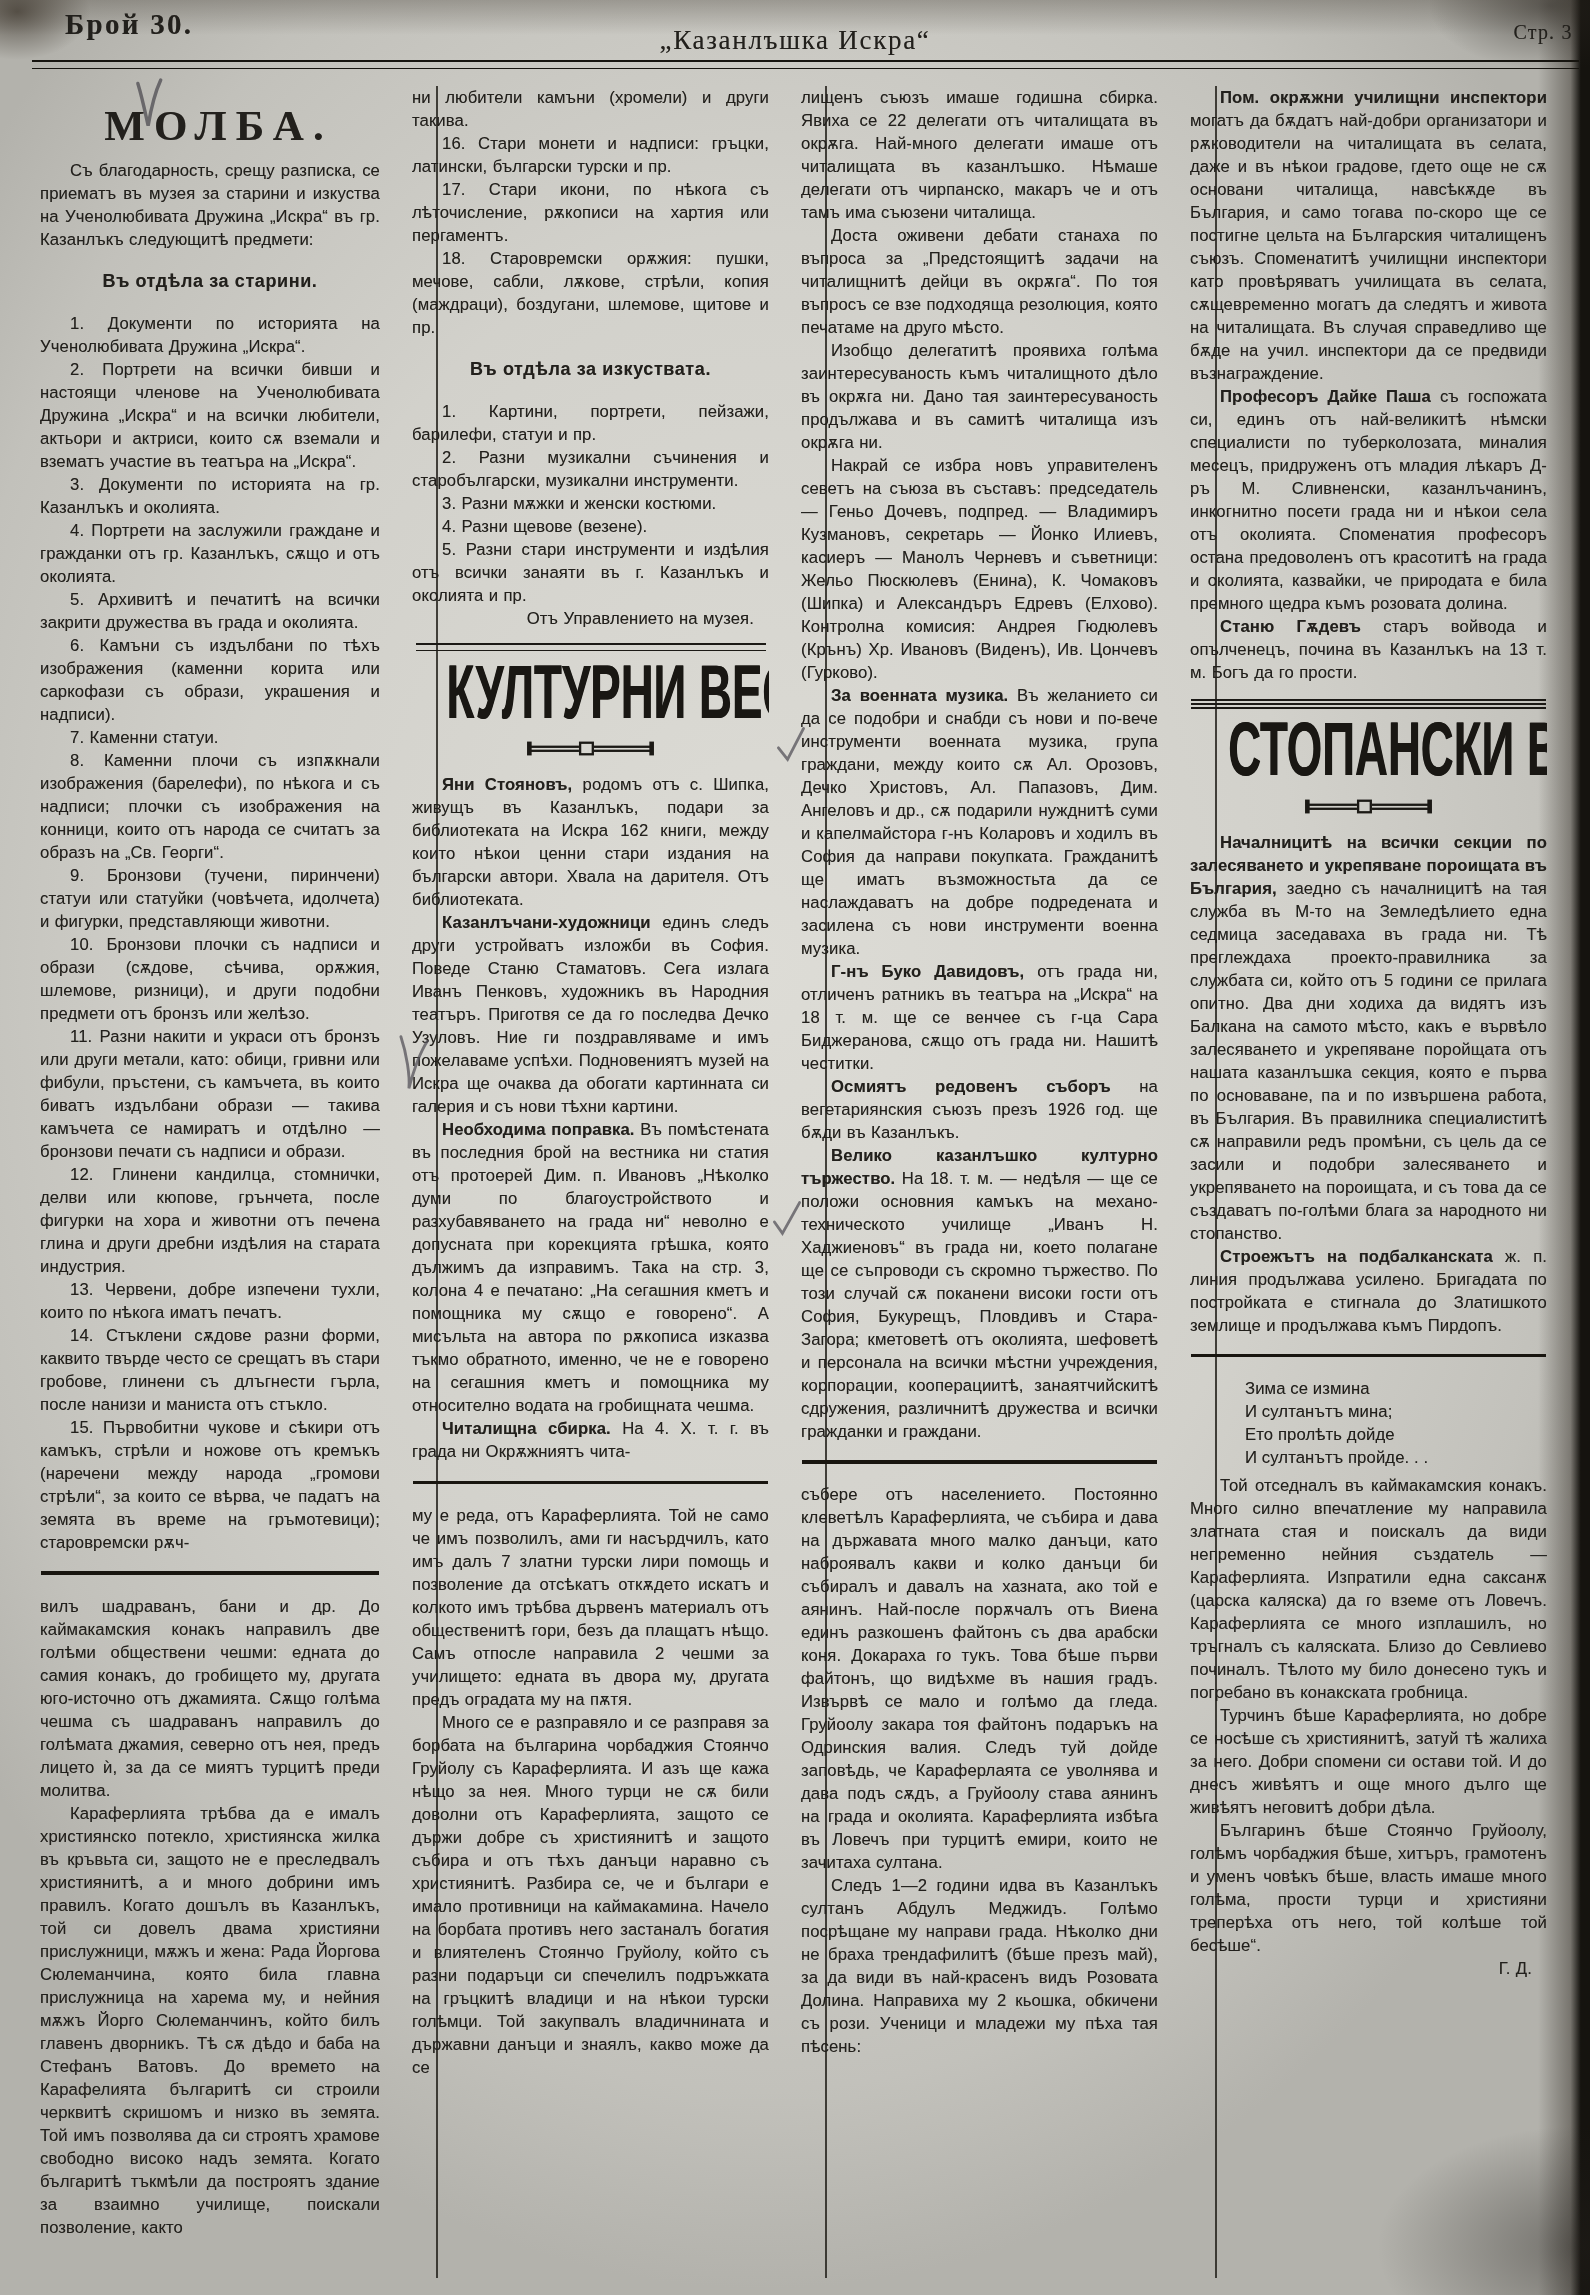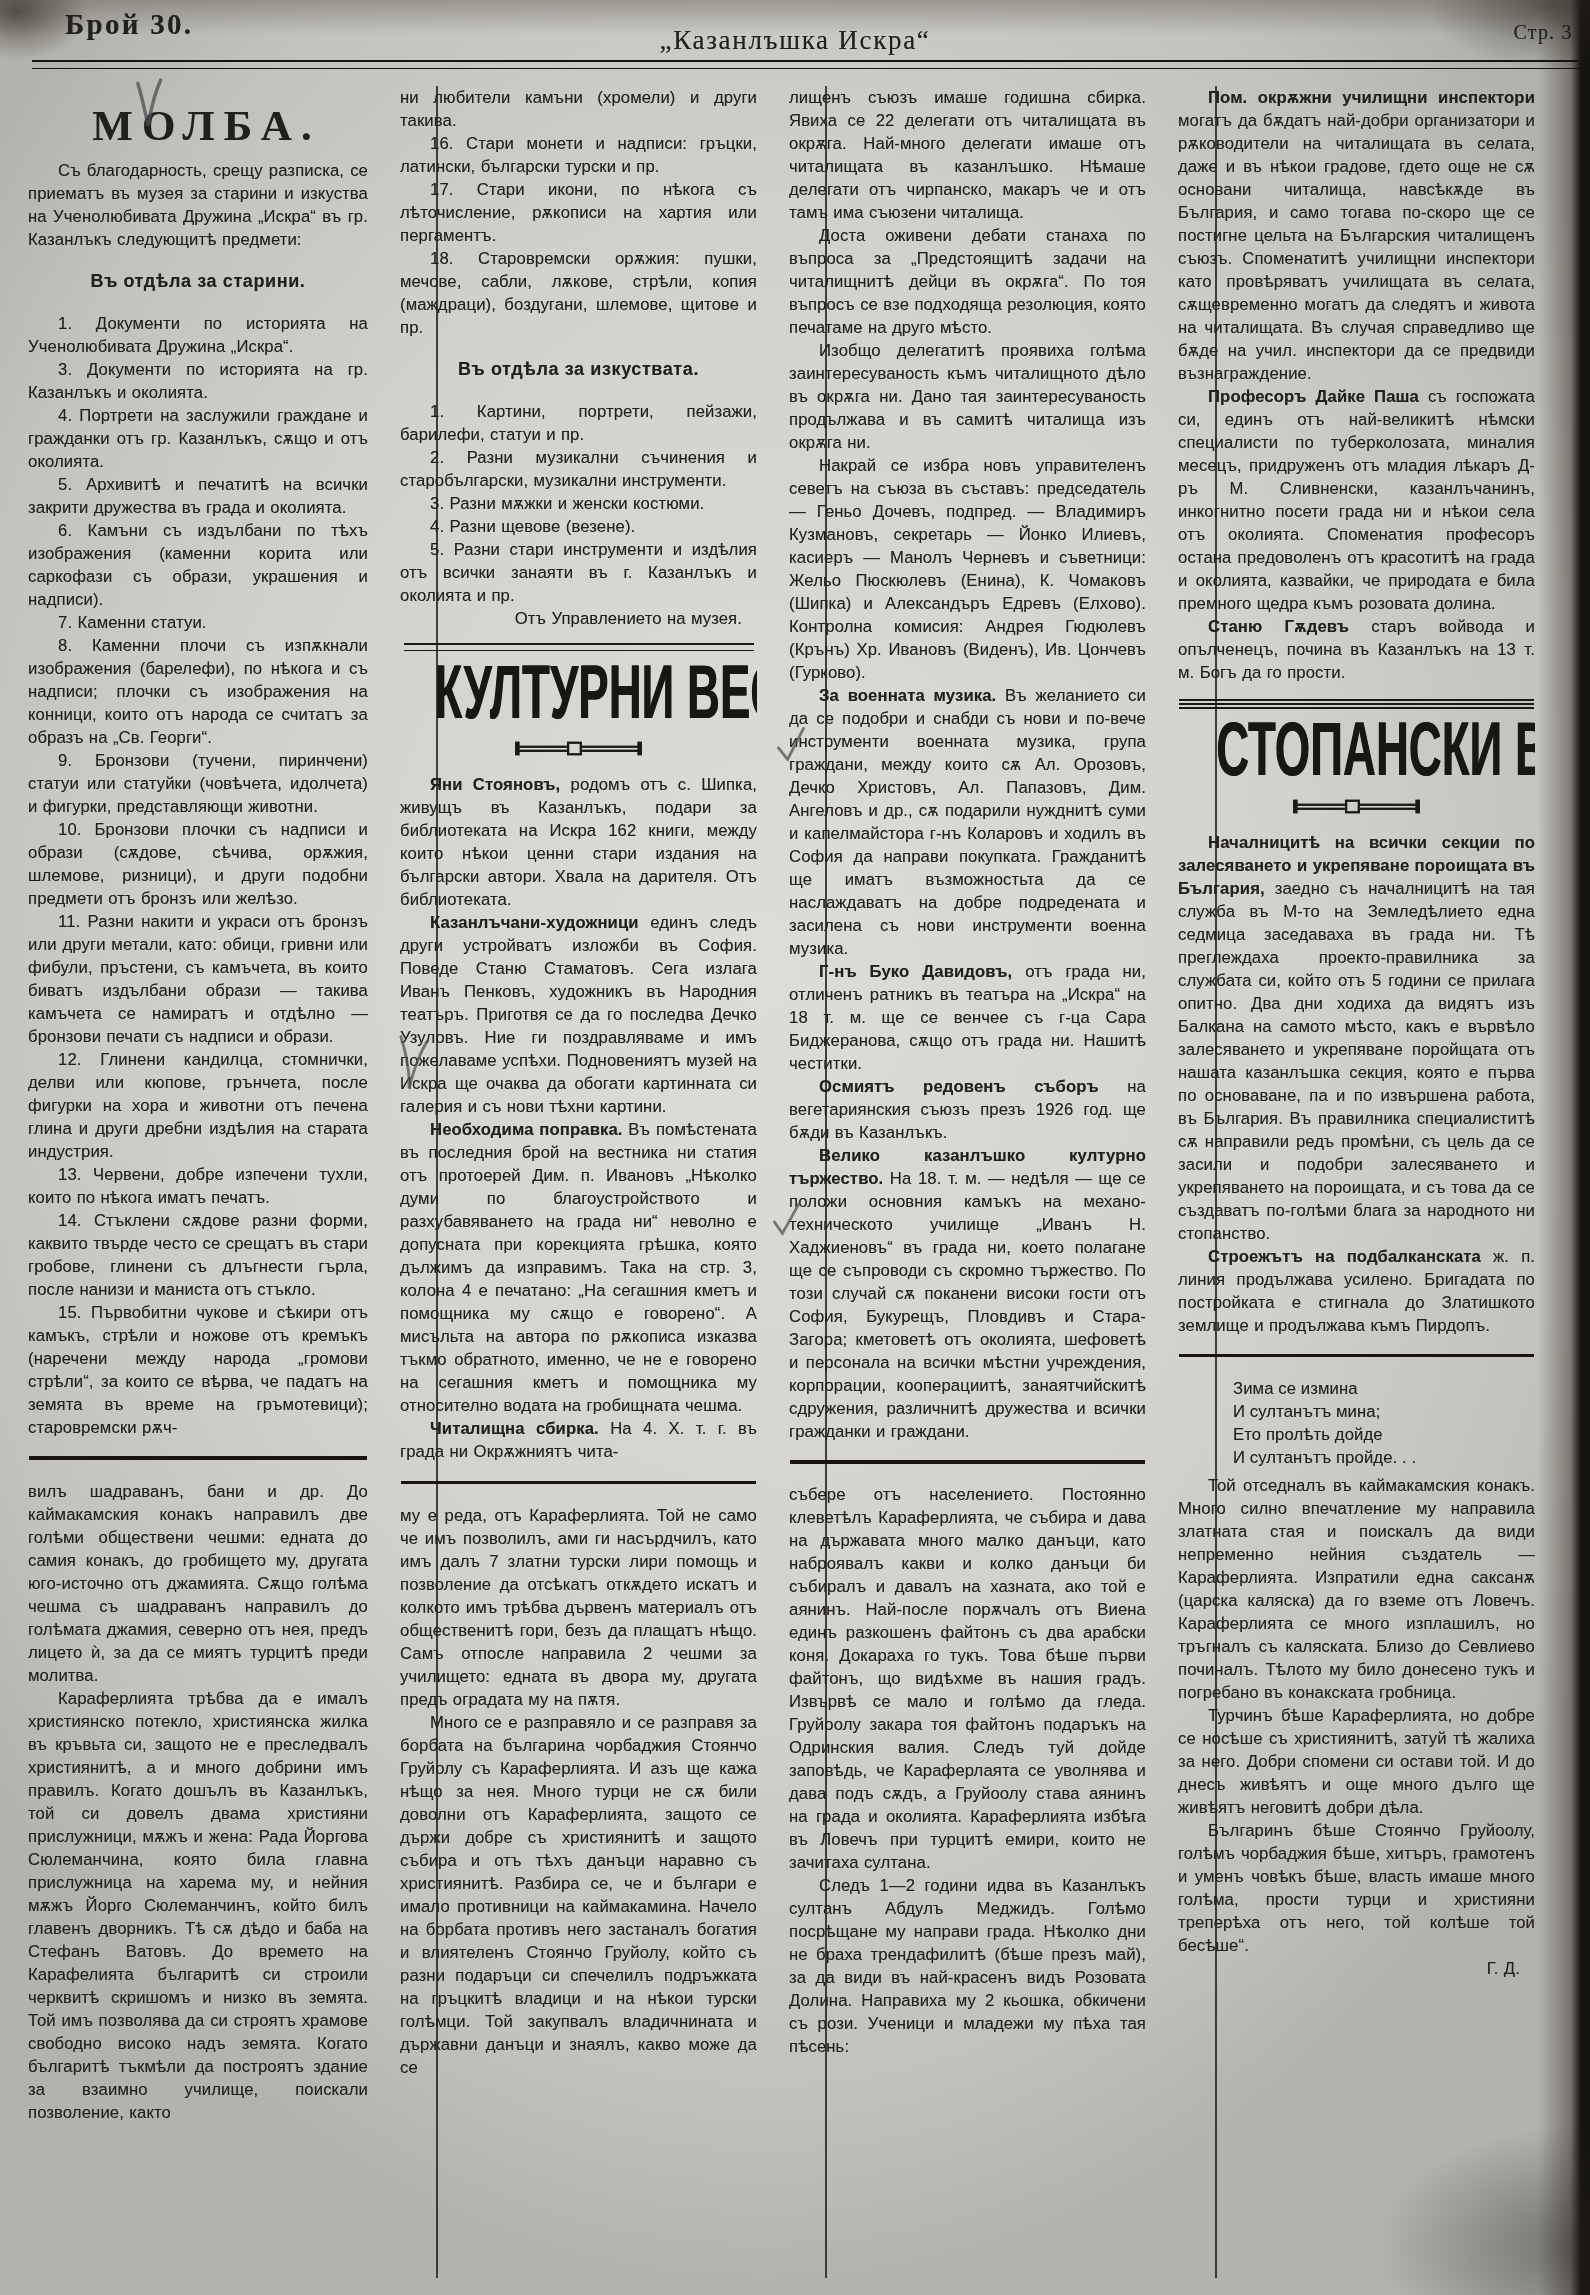--- a/index.html
+++ b/index.html
@@ -19,21 +19,21 @@
   
   .hdr-issue{position:absolute;left:65px;top:8px;font-family:"Liberation Serif",serif;
     font-weight:bold;font-size:29px;letter-spacing:2.3px;}
   .hdr-masthead{position:absolute;left:0;right:0;top:25px;text-align:center;
     font-family:"Liberation Serif",serif;font-size:27px;letter-spacing:1.7px;}
   .hdr-page{position:absolute;right:17.3px;top:21px;font-family:"Liberation Serif",serif;
     font-size:20px;letter-spacing:1.2px;}
   .hdr-rule{position:absolute;left:32px;right:11.5px;top:60px;height:6.3px;
     border-top:2.9px solid #16140f;border-bottom:1.7px solid #16140f;}
   
-  .cols{position:absolute;left:28px;top:86px;width:1510px;height:2195px;
+  .cols{position:absolute;left:40px;top:86px;width:1510px;height:2195px;
     display:grid;grid-template-columns:340px 357px 357px 357px;column-gap:32px;}
   .col{overflow:hidden;position:relative;}
   .divider{position:absolute;top:86px;bottom:17.3px;width:1.7px;background:#27241f;opacity:.85;}
   .d1{left:436px;}.d2{left:825px;}.d3{left:1215px;}
   
   .col p{margin:0;font-size:16.7px;line-height:23px;text-align:justify;
     letter-spacing:0.1px;word-spacing:0.6px;}
   p.ind{text-indent:30px;}
   .lead{font-weight:bold;}
   .title-molba{font-family:"Liberation Serif",serif;font-weight:bold;text-align:center;
@@ -69,20 +69,21 @@
   <div class="divider d2"></div>
   <div class="divider d3"></div>
 
   <div class="cols">
     <div class="col">
       <div>
           <div class="title-molba">МОЛБА.</div>
           <p class="ind">Съ благодарность, срещу разписка, се приематъ въ музея за старини и изкуства на Ученолюбивата Дружина „Искра“ въ гр. Казанлъкъ следующитѣ предмети:</p>
           <div class="sub">Въ отдѣла за старини.</div>
           <p class="ind">1. Документи по историята на Ученолюбивата Дружина „Искра“.</p>
+          <p class="ind">2. Портрети на всички бивши и настоящи членове на Ученолюбивата Дружина „Искра“ и на всички любители, актьори и актриси, които сѫ вземали и взематъ участие въ театъра на „Искра“.</p>
           <p class="ind">3. Документи по историята на гр. Казанлъкъ и околията.</p>
           <p class="ind">4. Портрети на заслужили граждане и гражданки отъ гр. Казанлъкъ, сѫщо и отъ околията.</p>
           <p class="ind">5. Архивитѣ и печатитѣ на всички закрити дружества въ града и околията.</p>
           <p class="ind">6. Камъни съ издълбани по тѣхъ изображения (каменни корита или саркофази съ образи, украшения и надписи).</p>
           <p class="ind">7. Каменни статуи.</p>
           <p class="ind">8. Каменни плочи съ изпѫкнали изображения (барелефи), по нѣкога и съ надписи; плочки съ изображения на конници, които отъ народа се считатъ за образъ на „Св. Георги“.</p>
           <p class="ind">9. Бронзови (тучени, пиринчени) статуи или статуйки (човѣчета, идолчета) и фигурки, представляющи животни.</p>
           <p class="ind">10. Бронзови плочки съ надписи и образи (сѫдове, сѣчива, орѫжия, шлемове, ризници), и други подобни предмети отъ бронзъ или желѣзо.</p>
           <p class="ind">11. Разни накити и украси отъ бронзъ или други метали, като: обици, гривни или фибули, пръстени, съ камъчета, въ които биватъ издълбани образи — такива камъчета се намиратъ и отдѣлно — бронзови печати съ надписи и образи.</p>
           <p class="ind">12. Глинени кандилца, стомнички, делви или кюпове, грънчета, после фигурки на хора и животни отъ печена глина и други дребни издѣлия на старата индустрия.</p>

